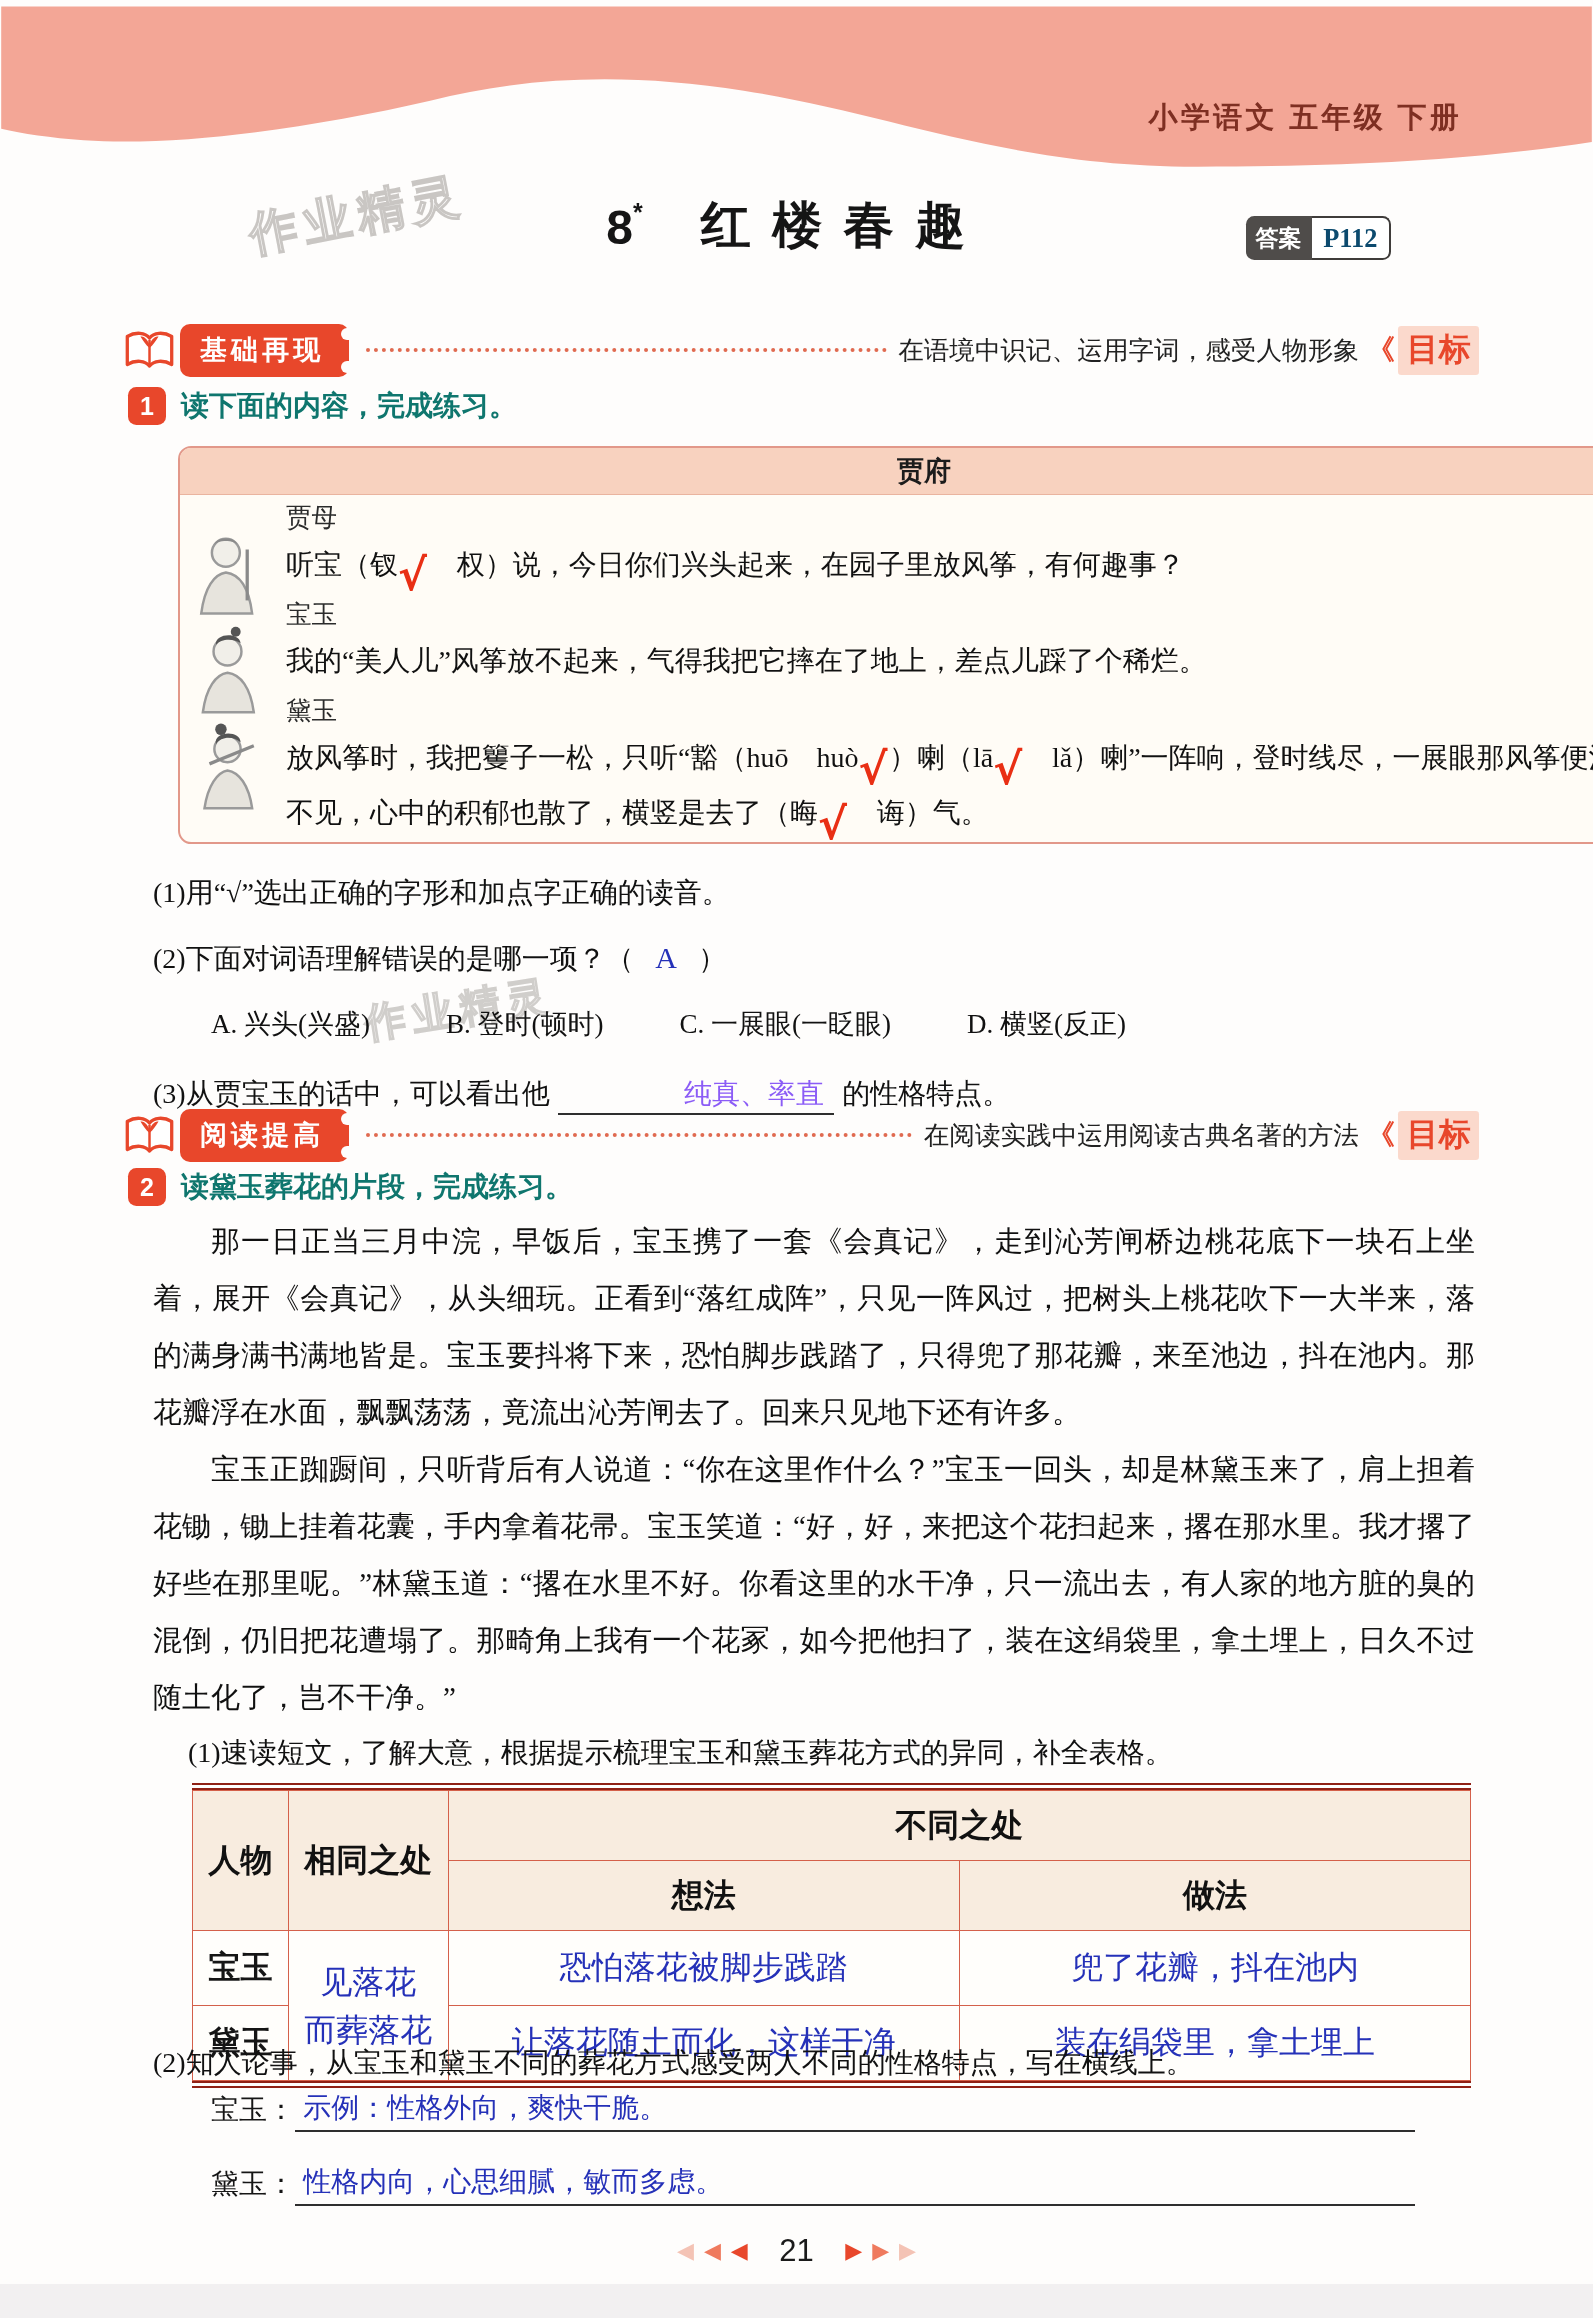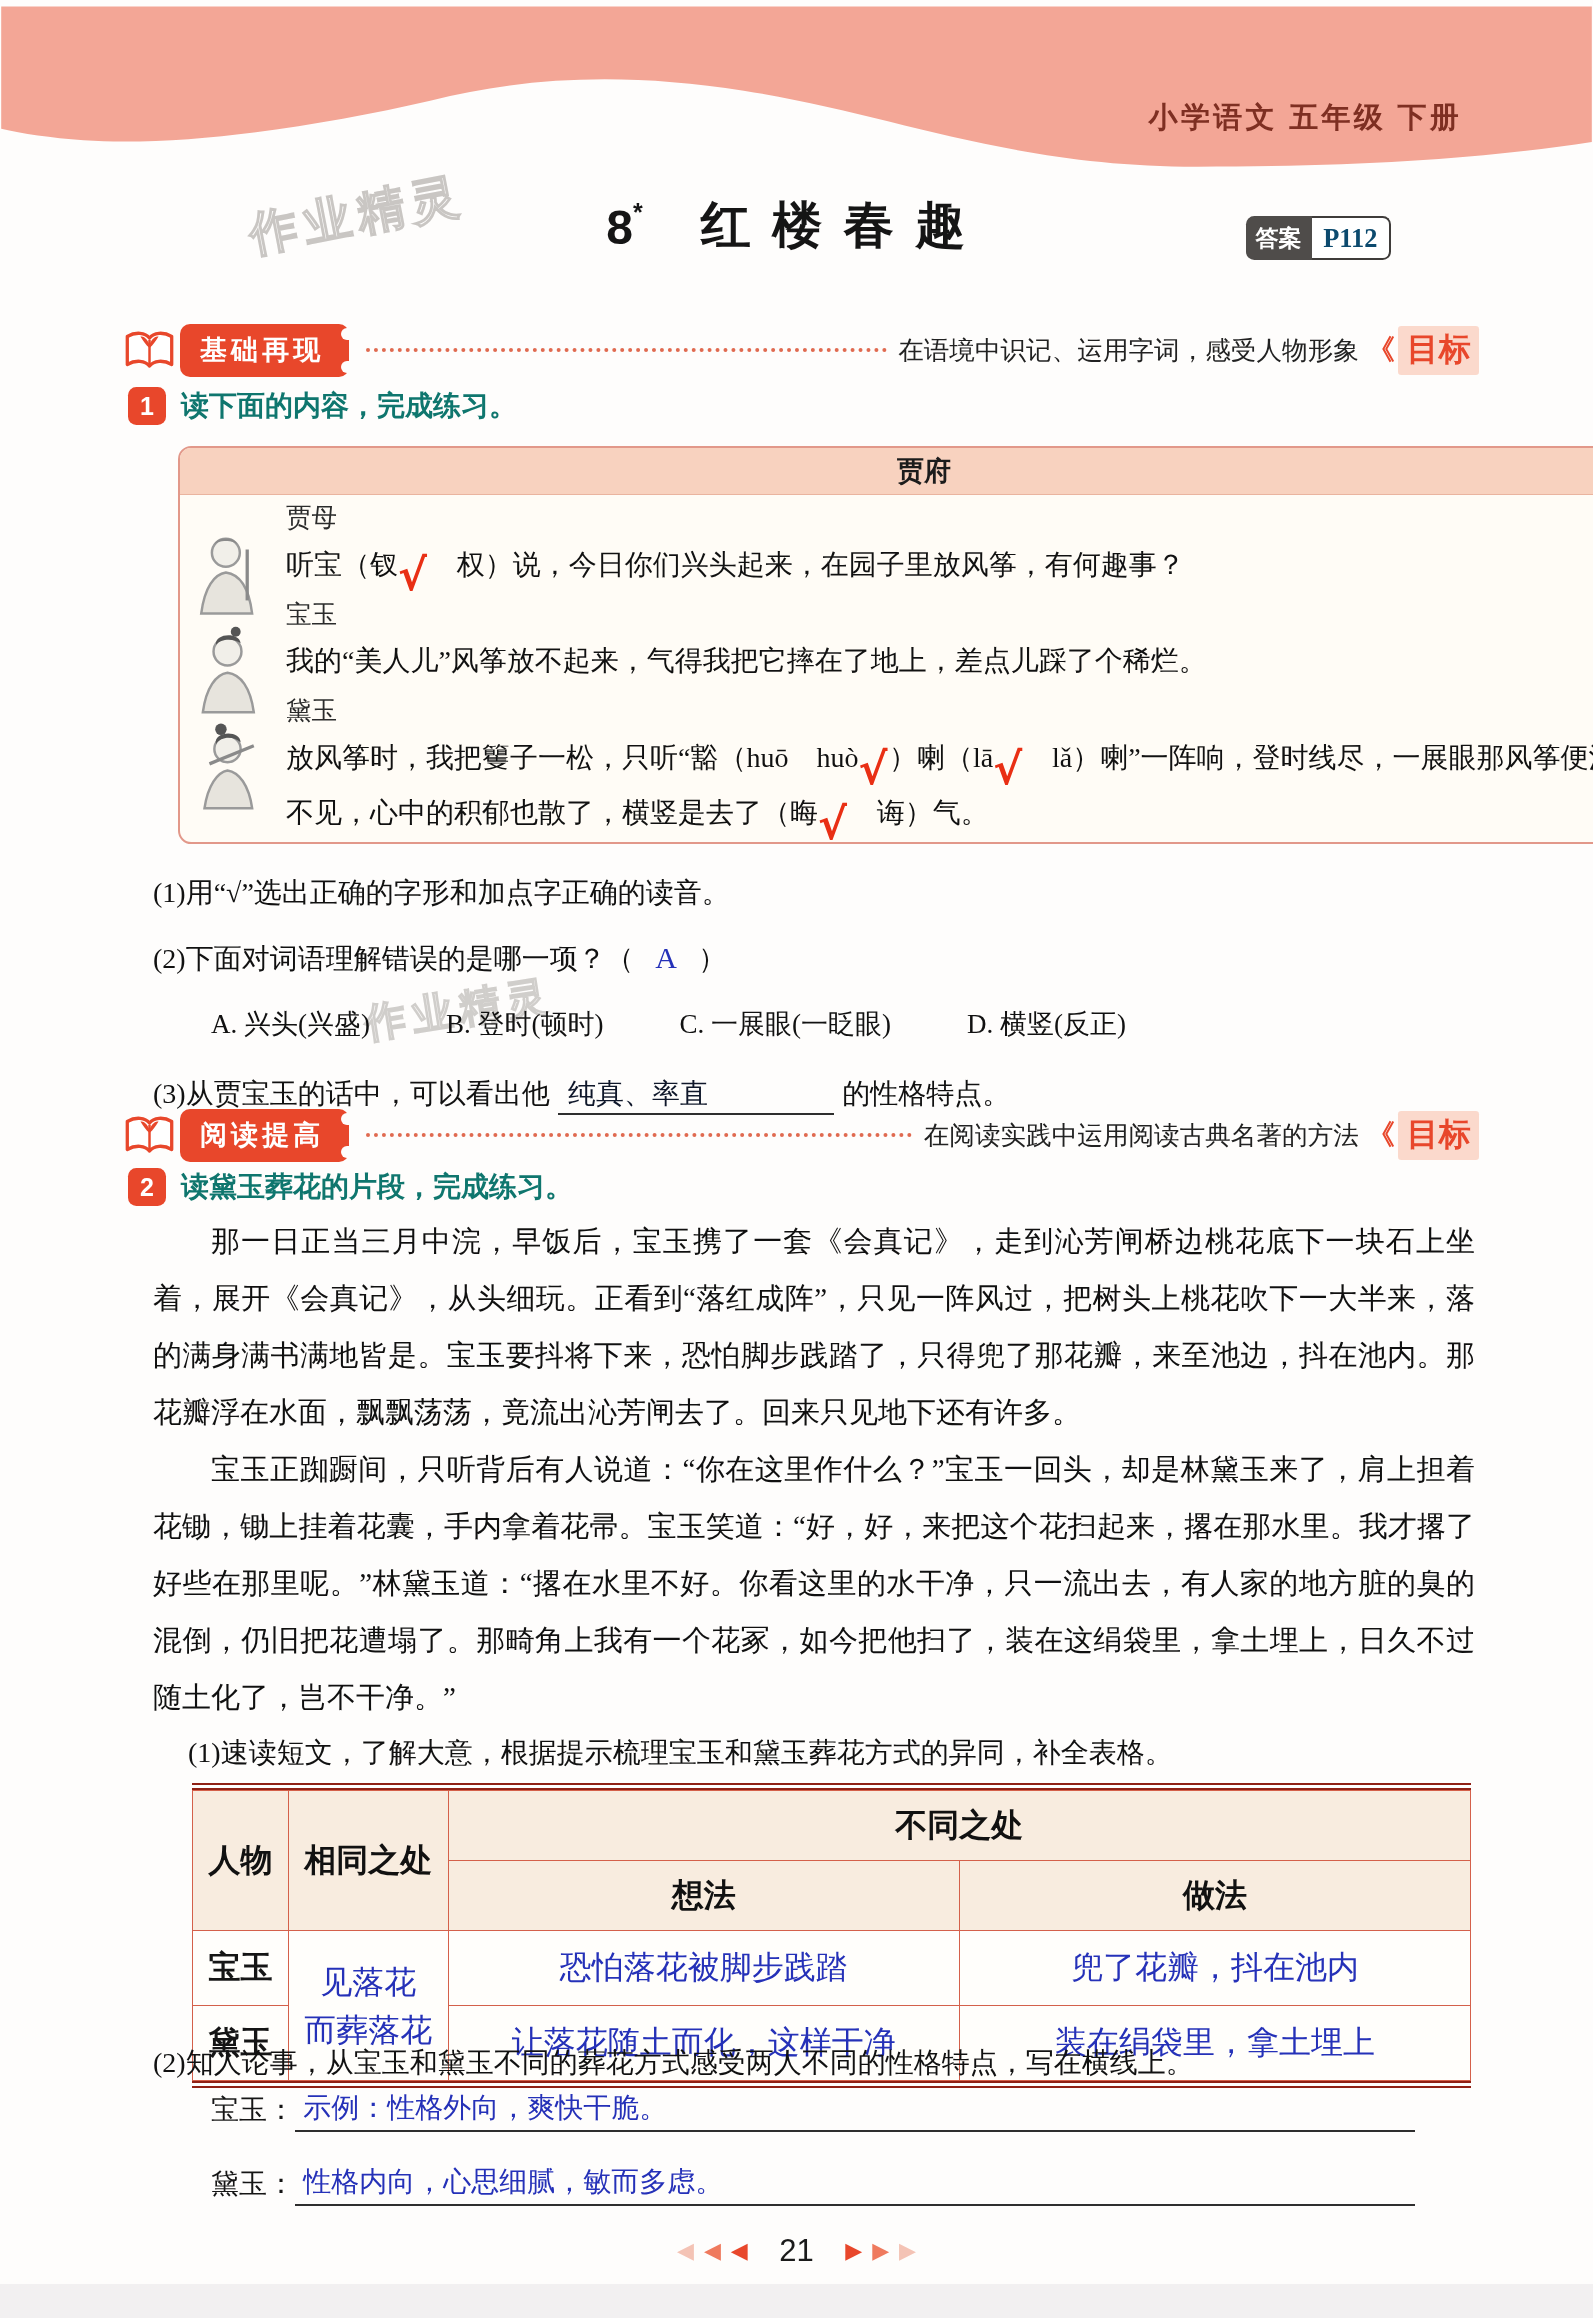--- a/index.html
+++ b/index.html
@@ -68,22 +68,22 @@
   .dotc::after{content:"•";position:absolute;left:50%;transform:translateX(-50%);bottom:-0.52em;
                font-size:0.45em;color:#222;}
 
   
   .q-block{position:absolute;left:153px;right:120px;font-size:28px;color:#111;}
   .qb1{top:874px;}
   .q-line{margin-bottom:28px;}
   .q2-letter{color:#2531b8;font-size:30px;padding:0 21.5px;}
   .opt-row{display:flex;gap:0;margin:8.3px 0 33px 58px;font-size:27px;}
   .opt-row span{margin-right:76px;white-space:nowrap;}
-  .blank{display:inline-block;border-bottom:2.5px solid #2e2e2e;min-width:256px;text-align:left;
-         color:#0f172a;padding:0 10px;margin:0 8.3px;font-family:Liberation Mono, monospace;}
+  .blank{display:inline-block;border-bottom:2.5px solid #2e2e2e;min-width:256px;text-align:right;
+         color:#8b5cf6;padding:0 10px;margin:0 8.3px;font-family:Liberation Mono, monospace;}
 
   
   .passage{position:absolute;top:1213px;left:153px;width:1322px;font-size:29px;line-height:57px;
            text-align:justify;color:#101010;}
   .passage p{margin:0;text-indent:2em;}
 
   .prompt{position:absolute;left:153px;right:120px;font-size:28px;color:#111;}
   .pr1{top:1734px;margin-left:35px;} .pr2{top:2044px;}
 
   

